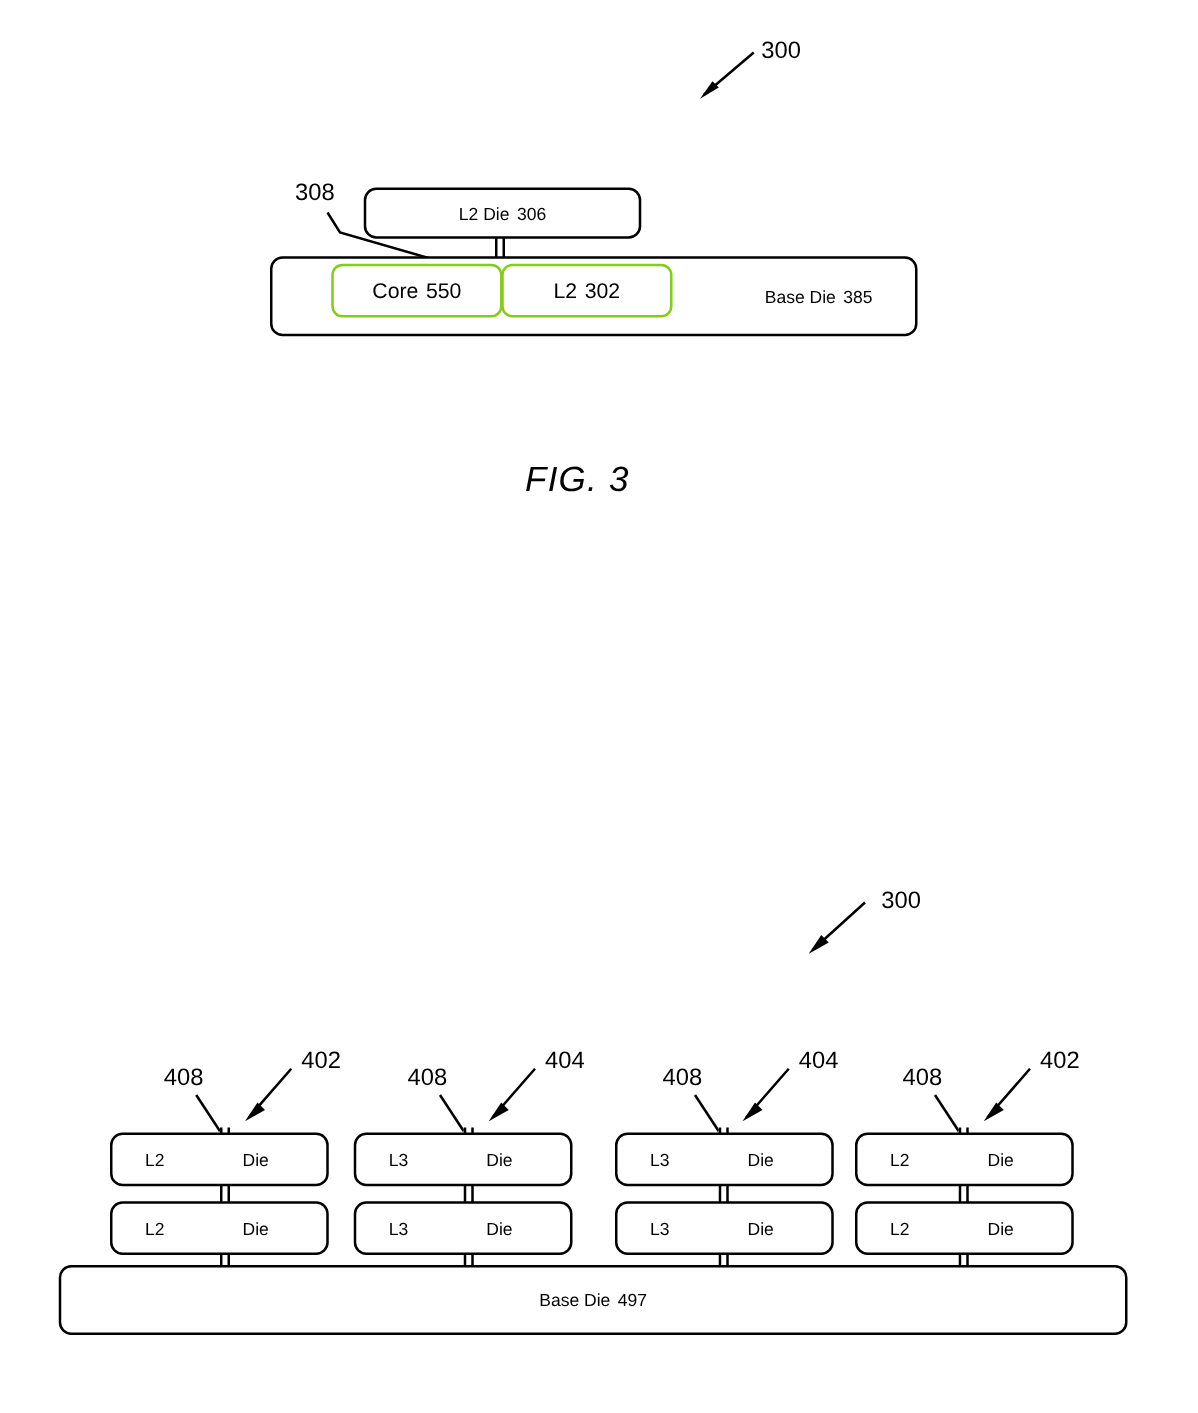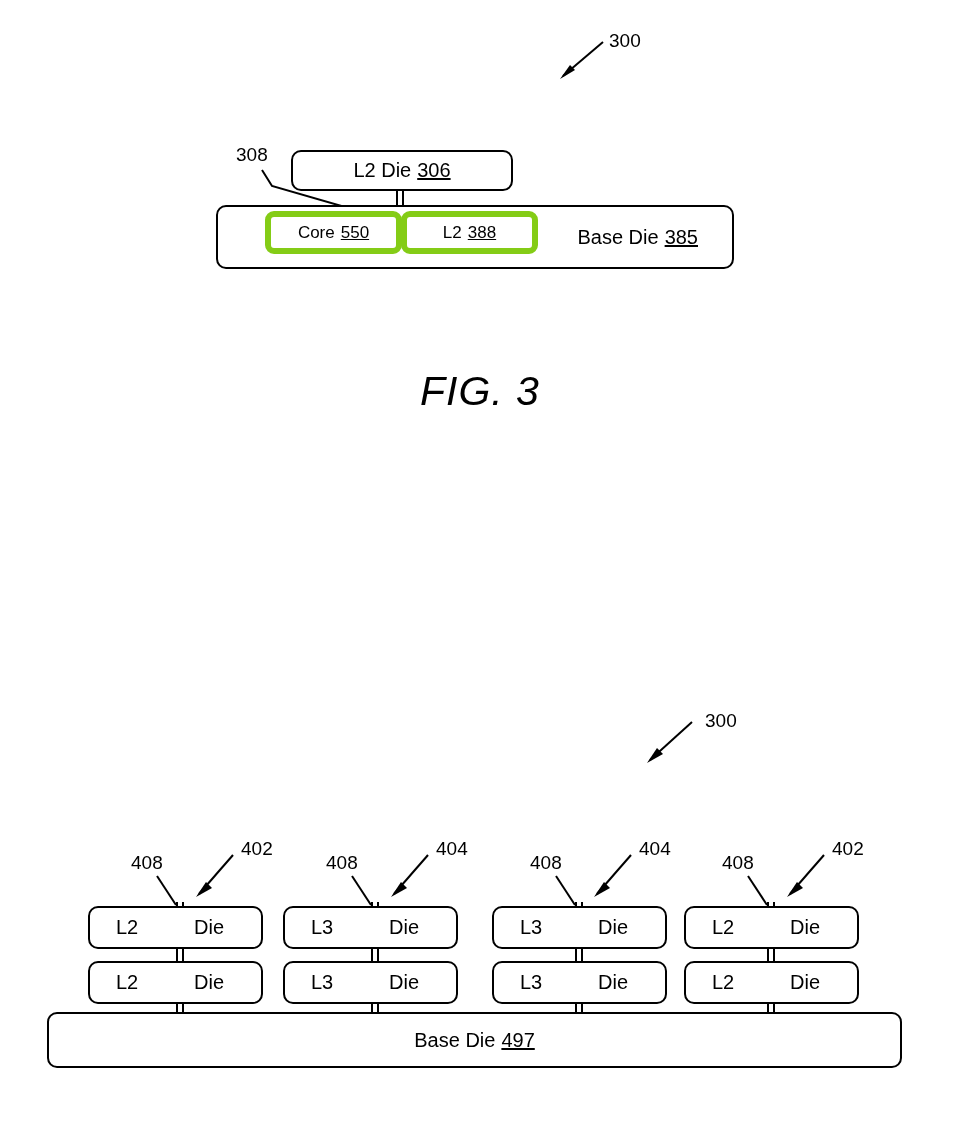--- a/index.html
+++ b/index.html
@@ -24,68 +24,67 @@
   
   .box {
     position: absolute;
     box-sizing: border-box;
     border: 2px solid #000;
     border-radius: 10px;
     background: #fff;
     display: flex;
     align-items: center;
     justify-content: center;
-    font-size: 20px;
+    font-size: 14px;
     white-space: nowrap;
   }
   .box.shadow::after {
     content: "";
     position: absolute;
     left: 5px;
     top: 5px;
     width: 100%;
     height: 100%;
     border-radius: 10px;
     border-right: 2px solid #000;
     border-bottom: 2px solid #000;
     box-sizing: border-box;
     pointer-events: none;
     z-index: -1;
   }
   .inner-box {
     position: absolute;
     box-sizing: border-box;
-    border: 6px solid #84cc16;
+    border: 2px solid #84cc16;
     border-radius: 9px;
     background: #fff;
     display: flex;
     align-items: center;
     justify-content: center;
     font-size: 17px;
     white-space: nowrap;
   }
   .lbl {
     display: inline-block;
   }
   .ref {
-    text-decoration: underline;
     margin-left: 6px;
   }
   .num {
     position: absolute;
     font-size: 19px;
     white-space: nowrap;
   }
   .num.underline {
   }
   .figcap {
     position: absolute;
     font-family: "Liberation Sans", sans-serif;
     font-style: italic;
-    font-size: 41px;
+    font-size: 28px;
     letter-spacing: 1px;
     white-space: nowrap;
   }
   svg.overlay {
     position: absolute;
     left: 0; top: 0;
     width: 958px;
     height: 1130px;
     pointer-events: none;
   }
@@ -151,21 +150,21 @@
         <span class="ref">385</span>
     </div>
 
     <div class="inner-box" style="left:265px; top:211px; width:137px; height:43px;">
       <span class="lbl">Core</span>
         <span class="ref">550</span>
     </div>
 
     <div class="inner-box" style="left:401px; top:211px; width:137px; height:43px;">
       <span class="lbl">L2</span>
-        <span class="ref">388</span>
+        <span class="ref">302</span>
     </div>
 
     <div class="figcap" style="left:420px; top:368px;">
       <span>FIG. 3</span>
     </div>
   </div>
 
   <div>
 
     <div class="num" style="left:705px; top:710px;">300</div>

